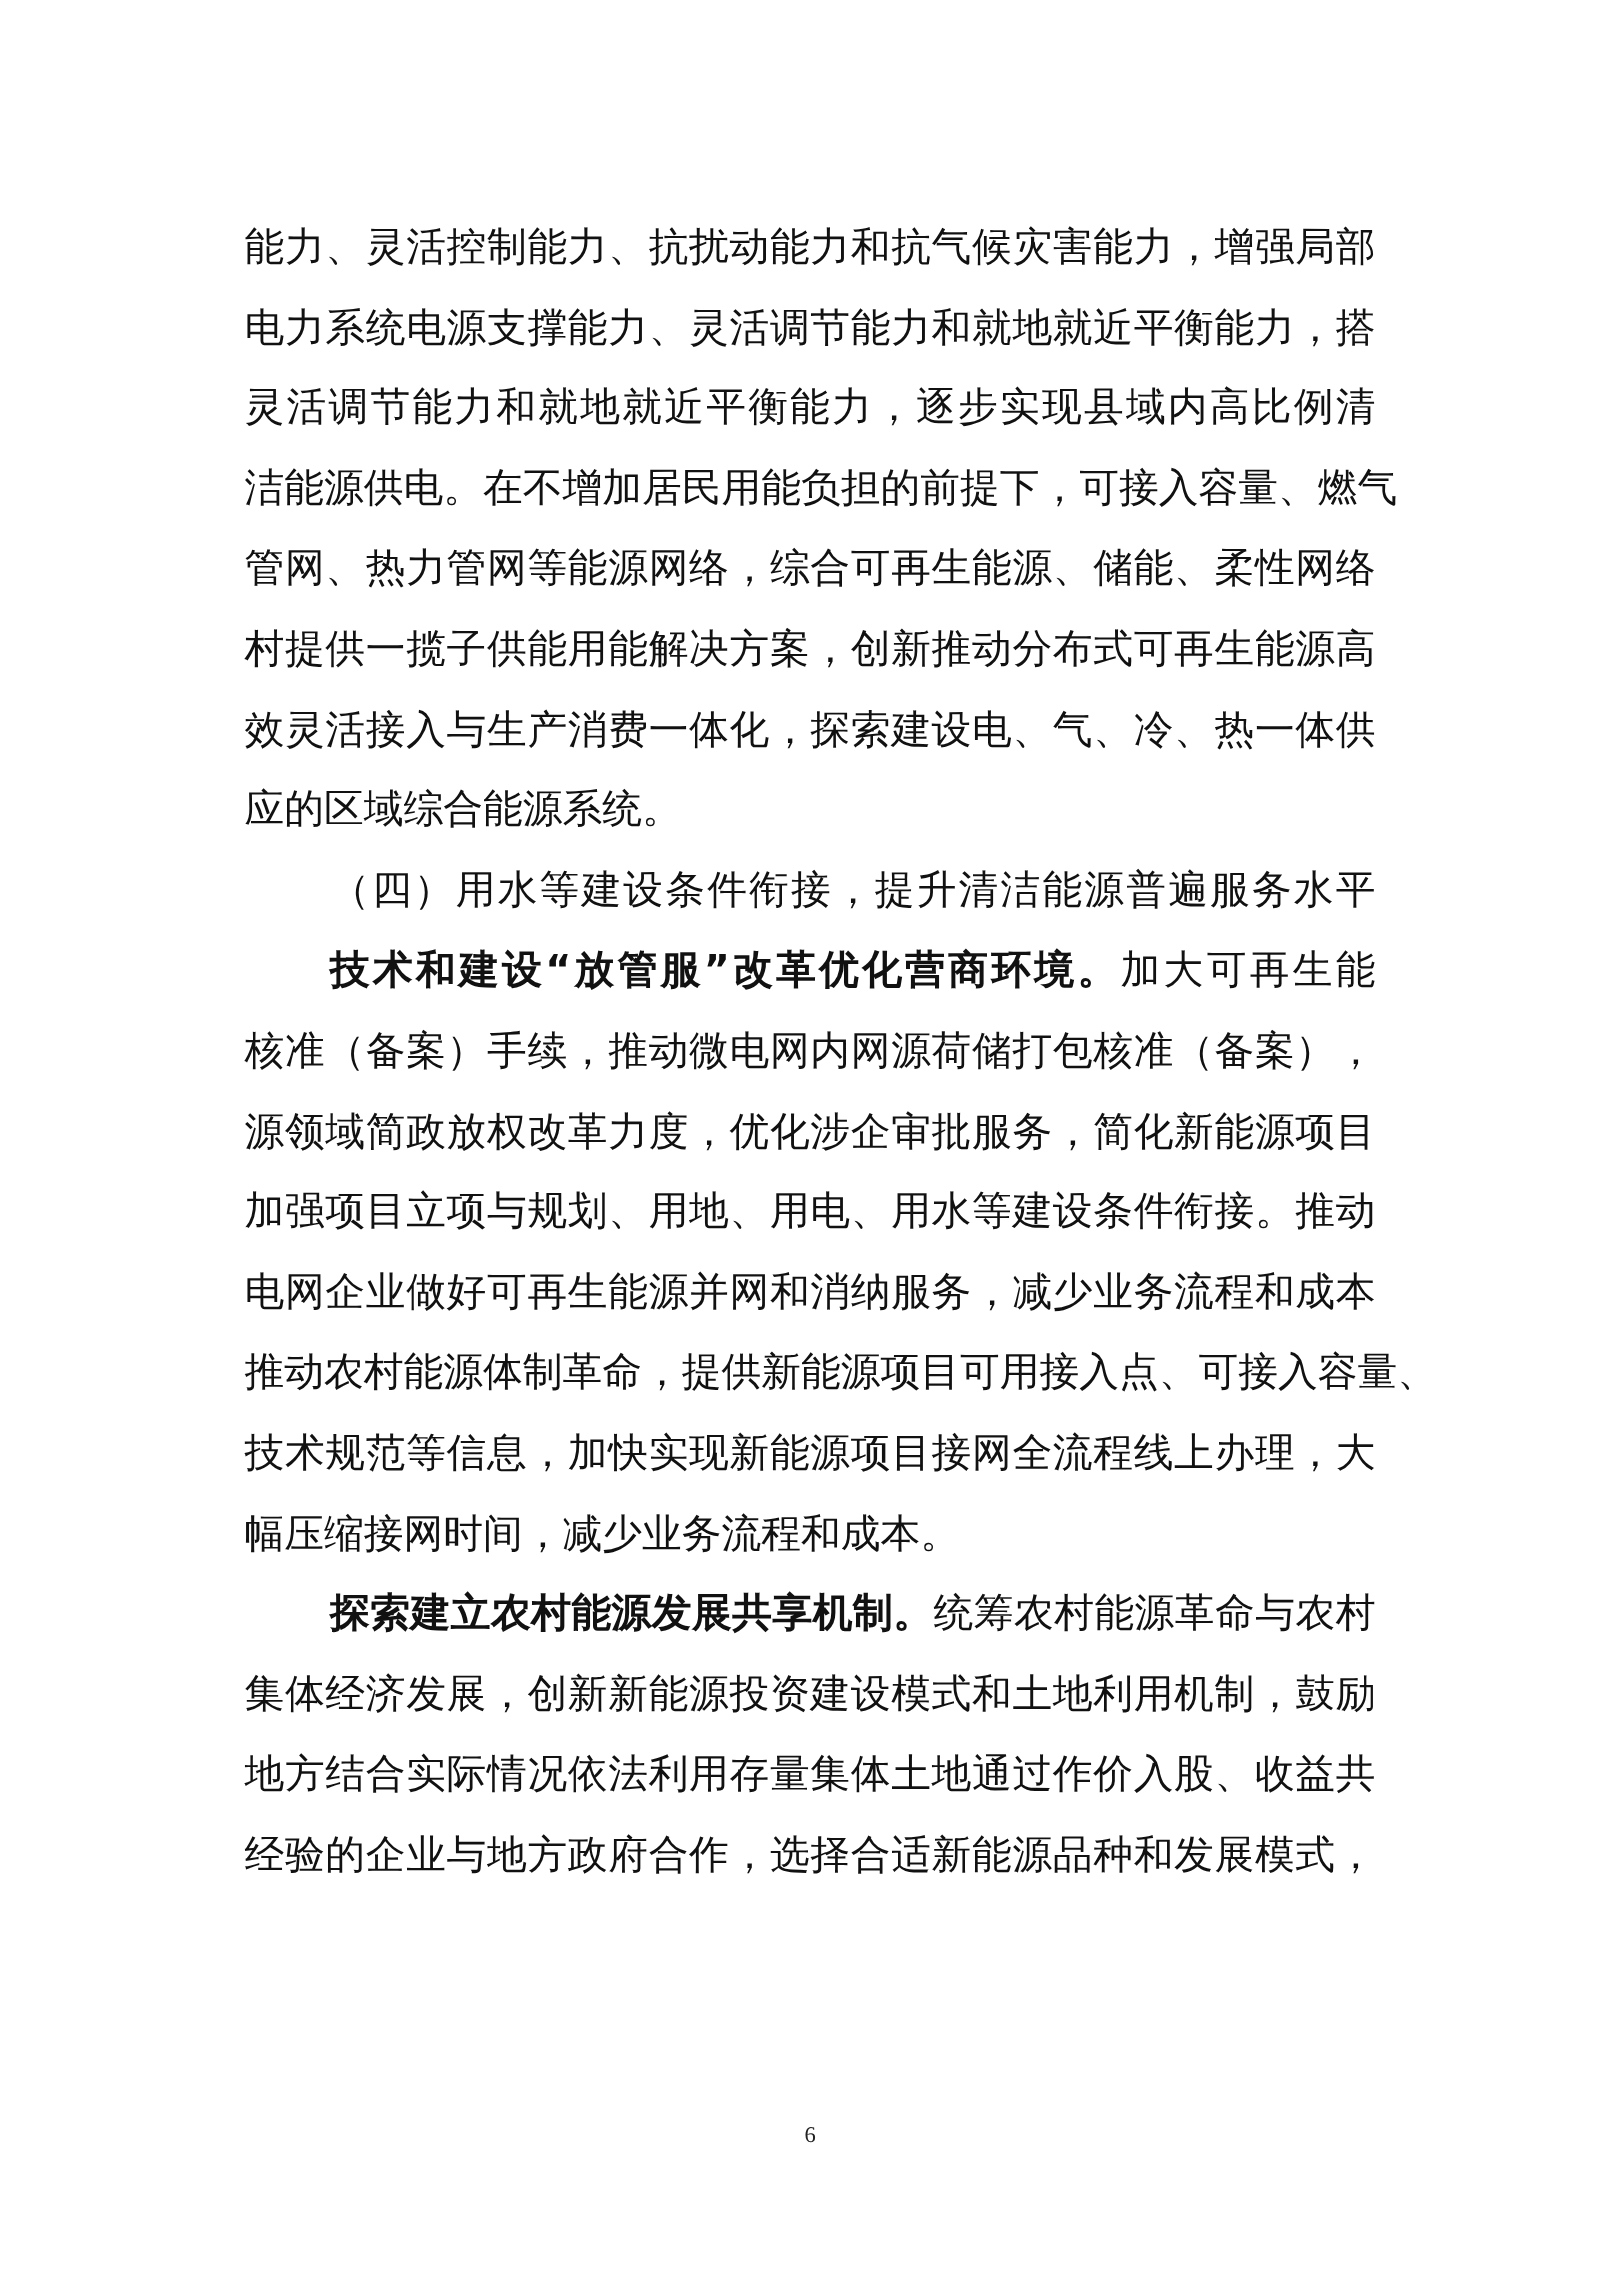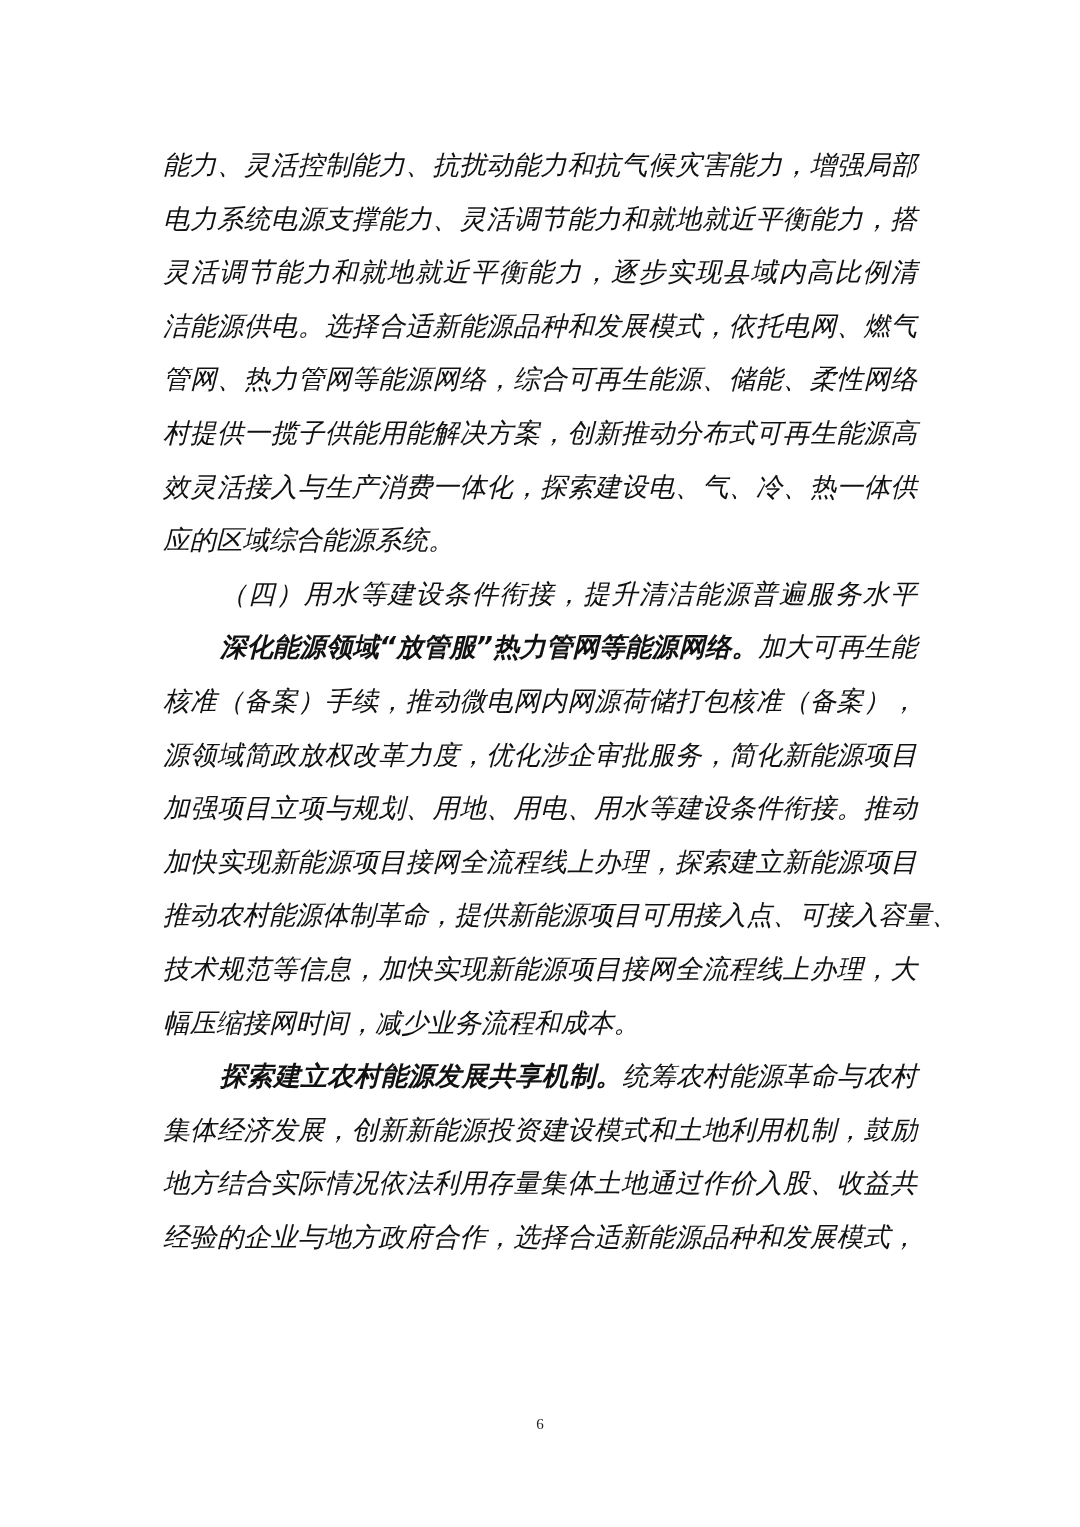--- a/index.html
+++ b/index.html
@@ -21,21 +21,20 @@
     top: 0;
     width: 1080px;
     height: 1527px;
     background: #ffffff;
   }
   .text-block {
     position: absolute;
     left: 163px;
     top: 138px;
     width: 754px;
-    font-style: italic;
   }
   .line {
     height: 53.6px;
     line-height: 53.6px;
     font-size: 26.5px;
     white-space: nowrap;
     text-align: justify;
     text-align-last: justify;
     letter-spacing: 0px;
   }
@@ -65,33 +64,33 @@
 </style>
 </head>
 <body>
 
 <div class="page">
   <div class="text-block">
 
     <div class="line">能力、灵活控制能力、抗扰动能力和抗气候灾害能力，增强局部</div>
     <div class="line">电力系统电源支撑能力、灵活调节能力和就地就近平衡能力，搭</div>
     <div class="line">灵活调节能力和就地就近平衡能力，逐步实现县域内高比例清</div>
-    <div class="line">洁能源供电。选择合适新能源品种和发展模式，依托电网、燃气</div>
+    <div class="line">洁能源供电。在不增加居民用能负担的前提下，可接入容量、燃气</div>
     <div class="line">管网、热力管网等能源网络，综合可再生能源、储能、柔性网络</div>
     <div class="line">村提供一揽子供能用能解决方案，创新推动分布式可再生能源高</div>
     <div class="line">效灵活接入与生产消费一体化，探索建设电、气、冷、热一体供</div>
     <div class="line last">应的区域综合能源系统。</div>
 
     <div class="line heading">（四）用水等建设条件衔接，提升清洁能源普遍服务水平</div>
 
-    <div class="line indent"><span class="bold">深化能源领域“放管服”热力管网等能源网络。</span><span>加大可再生能</span></div>
+    <div class="line indent"><span class="bold">技术和建设“放管服”改革优化营商环境。</span><span>加大可再生能</span></div>
     <div class="line">核准（备案）手续，推动微电网内网源荷储打包核准（备案），</div>
     <div class="line">源领域简政放权改革力度，优化涉企审批服务，简化新能源项目</div>
     <div class="line">加强项目立项与规划、用地、用电、用水等建设条件衔接。推动</div>
-    <div class="line">加快实现新能源项目接网全流程线上办理，探索建立新能源项目</div>
+    <div class="line">电网企业做好可再生能源并网和消纳服务，减少业务流程和成本</div>
     <div class="line">推动农村能源体制革命，提供新能源项目可用接入点、可接入容量、</div>
     <div class="line">技术规范等信息，加快实现新能源项目接网全流程线上办理，大</div>
     <div class="line last">幅压缩接网时间，减少业务流程和成本。</div>
 
     <div class="line indent"><span class="bold">探索建立农村能源发展共享机制。</span><span>统筹农村能源革命与农村</span></div>
     <div class="line">集体经济发展，创新新能源投资建设模式和土地利用机制，鼓励</div>
     <div class="line">地方结合实际情况依法利用存量集体土地通过作价入股、收益共</div>
     <div class="line">经验的企业与地方政府合作，选择合适新能源品种和发展模式，</div>
 
   </div>

